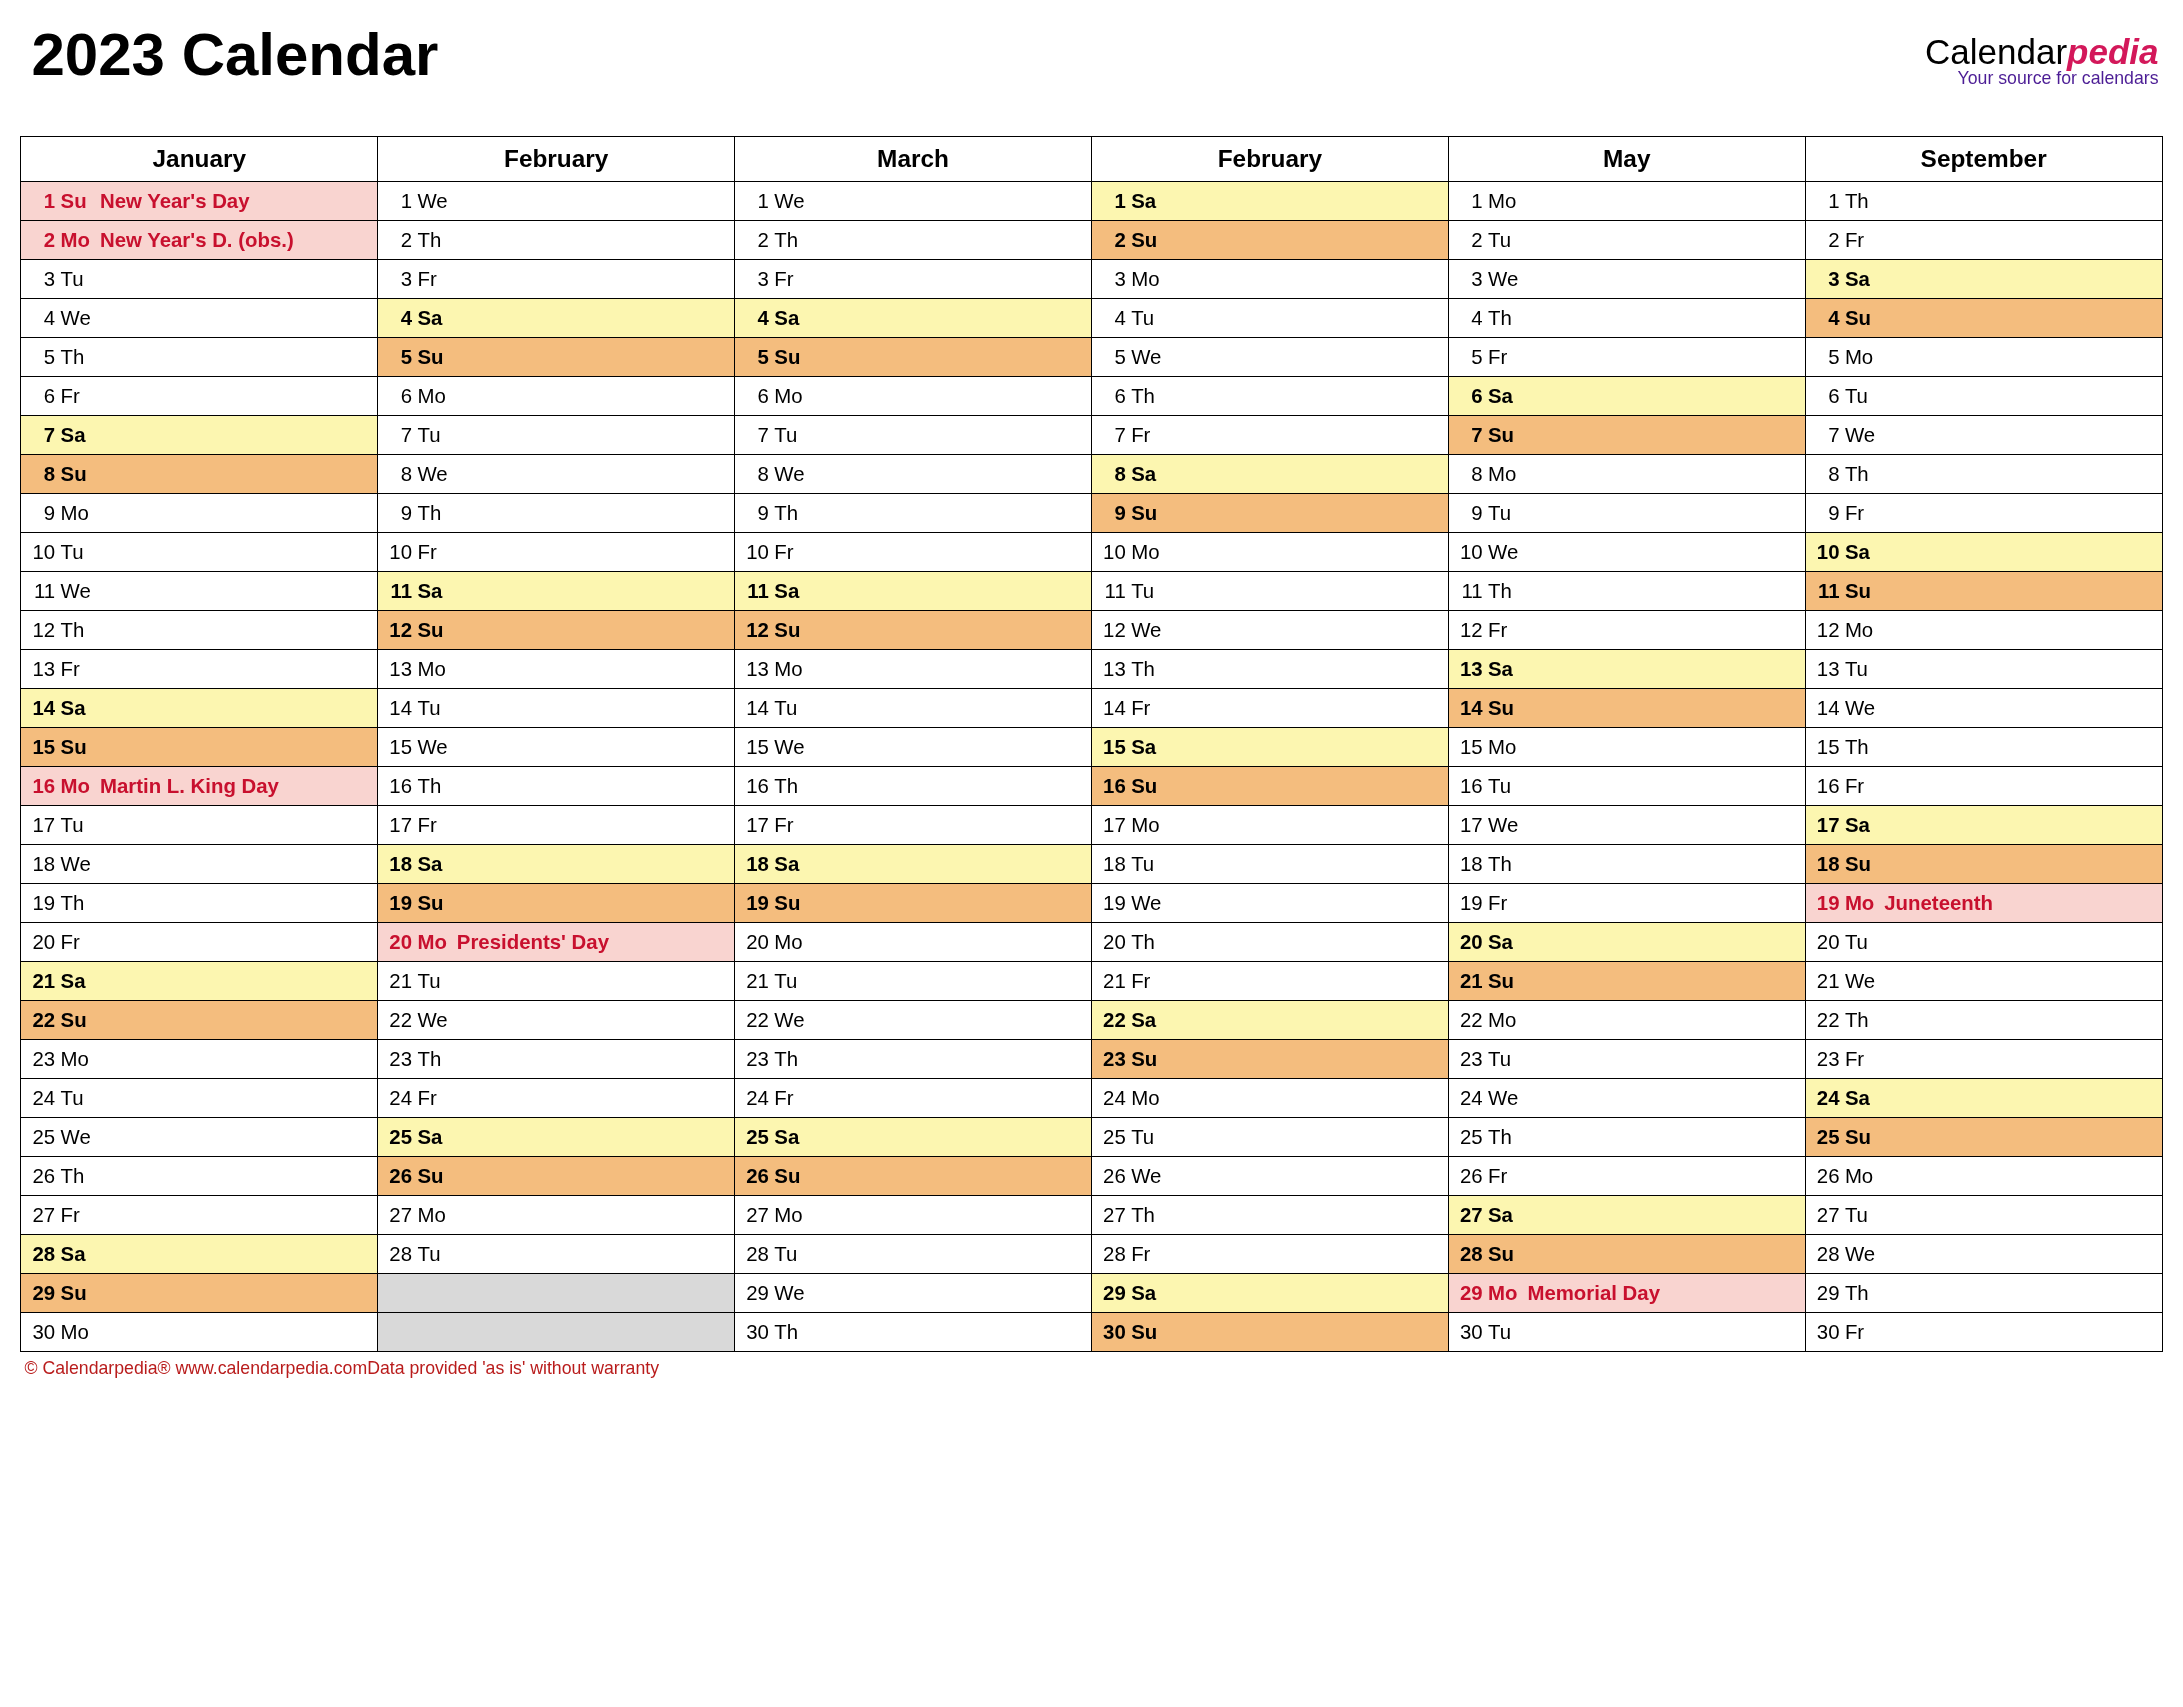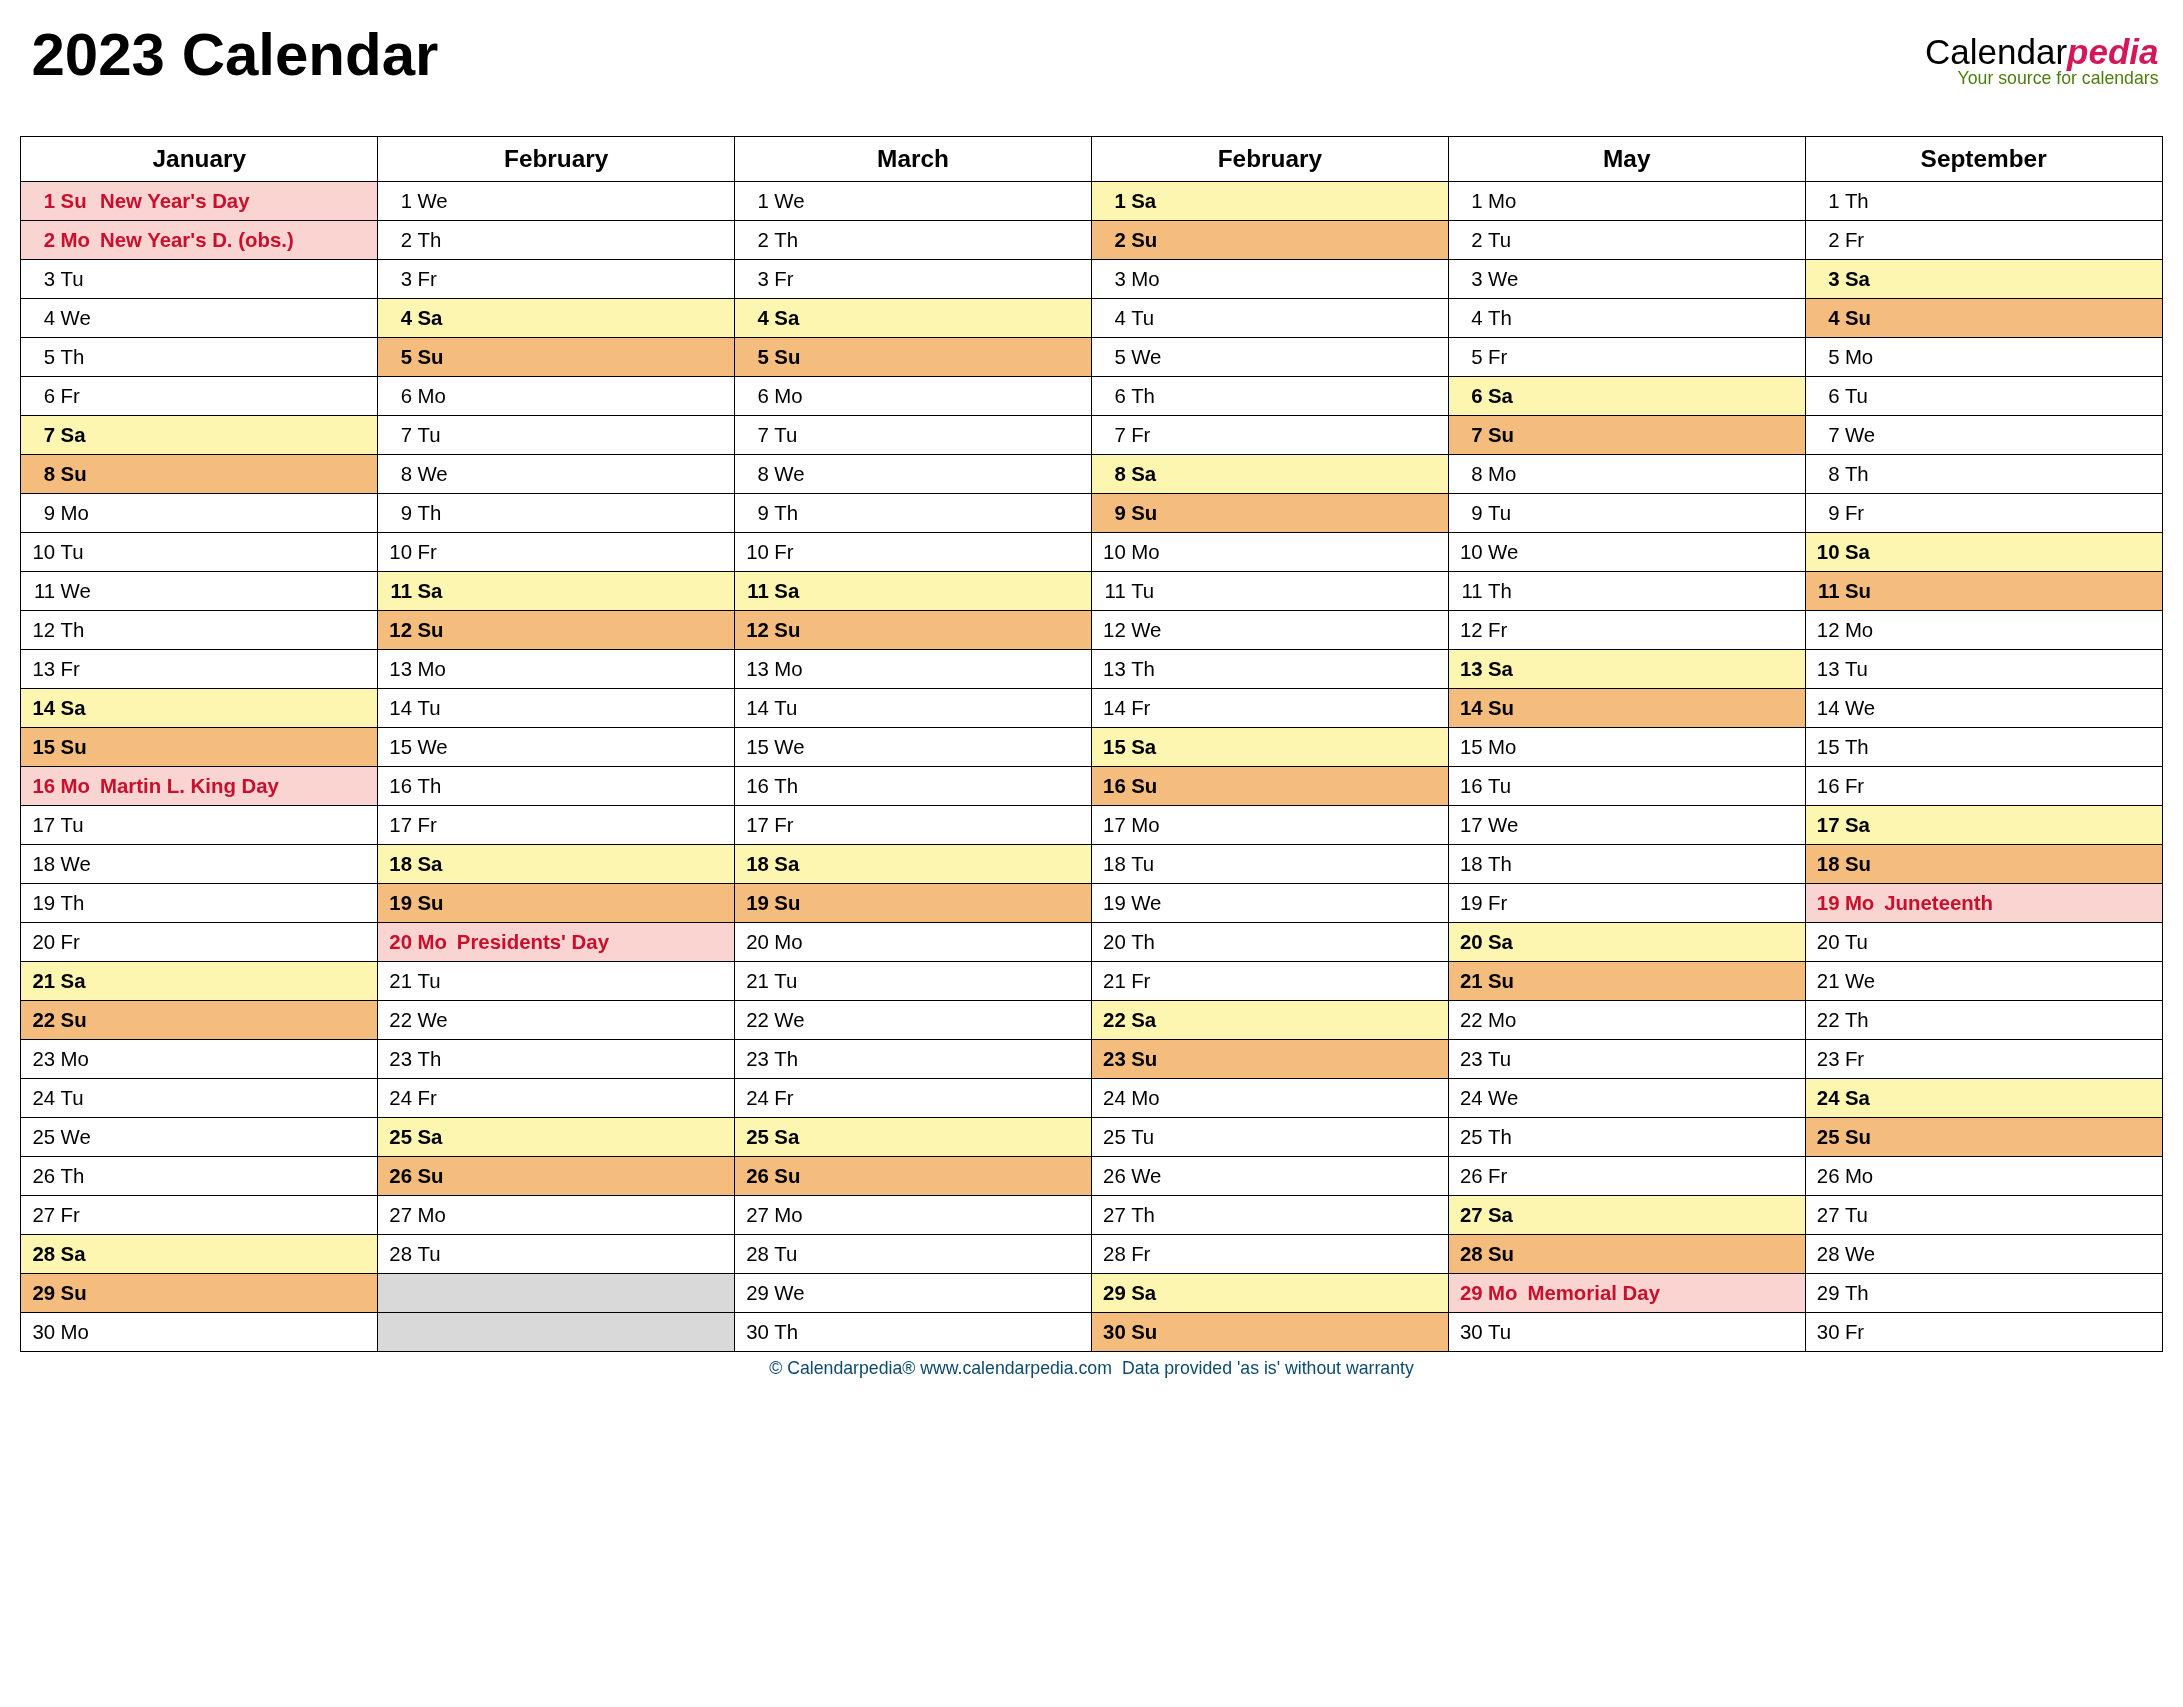--- a/index.html
+++ b/index.html
@@ -13,21 +13,21 @@
     display: flex;
     justify-content: space-between;
     align-items: flex-end;
     margin-bottom: 13.6px;
     padding: 0 4.1px;
   }
   .title { font-size: 60px; font-weight: bold; color: #000; margin-left: 7px; }
   .brand { text-align: right; }
   .brand-name { font-size: 35px; font-weight: 300; color: #000; }
   .brand-name .accent { color: #d3185a; font-style: italic; font-weight: bold; }
-  .brand-tag { font-size: 17.7px; color: #4d7c0f; margin-top: -4.1px; }
+  .brand-tag { font-size: 17.7px; color: #4c1d95; margin-top: -4.1px; }
   table {
     width: 100%;
     border-collapse: collapse;
     table-layout: fixed;
     margin-top: 47px;
   }
   th, td {
     border: 1.4px solid #000;
     height: 39px;
     font-size: 20.4px;
@@ -52,25 +52,24 @@
   td .num { width: 27px; text-align: right; flex-shrink: 0; }
   td .dow { width: 34px; flex-shrink: 0; }
   td .hol { flex: 1; white-space: nowrap; overflow: hidden; }
   td.sat { background: #fcf6b0; font-weight: bold; }
   td.sun { background: #f4bd7e; font-weight: bold; }
   td.hol { background: #f9d4d0; font-weight: bold; }
   td.hol .num, td.hol .dow, td.hol .hol { color: #c8102e; }
   td.blank { background: #d9d9d9; }
   .footer {
     display: flex;
-    justify-content: center;
+    justify-content: flex-start;
     font-size: 17.7px;
     padding: 5.4px 4.1px 0;
-    color: #0c4a6e;
-    gap: 10px;
+    color: #b91c1c;
   }
 </style>
 </head>
 <body>
 
 <div class="header">
   <div class="title">2023 Calendar</div>
   <div class="brand">
     <div class="brand-name">
       <span>Calendar</span><span class="accent">pedia</span>

